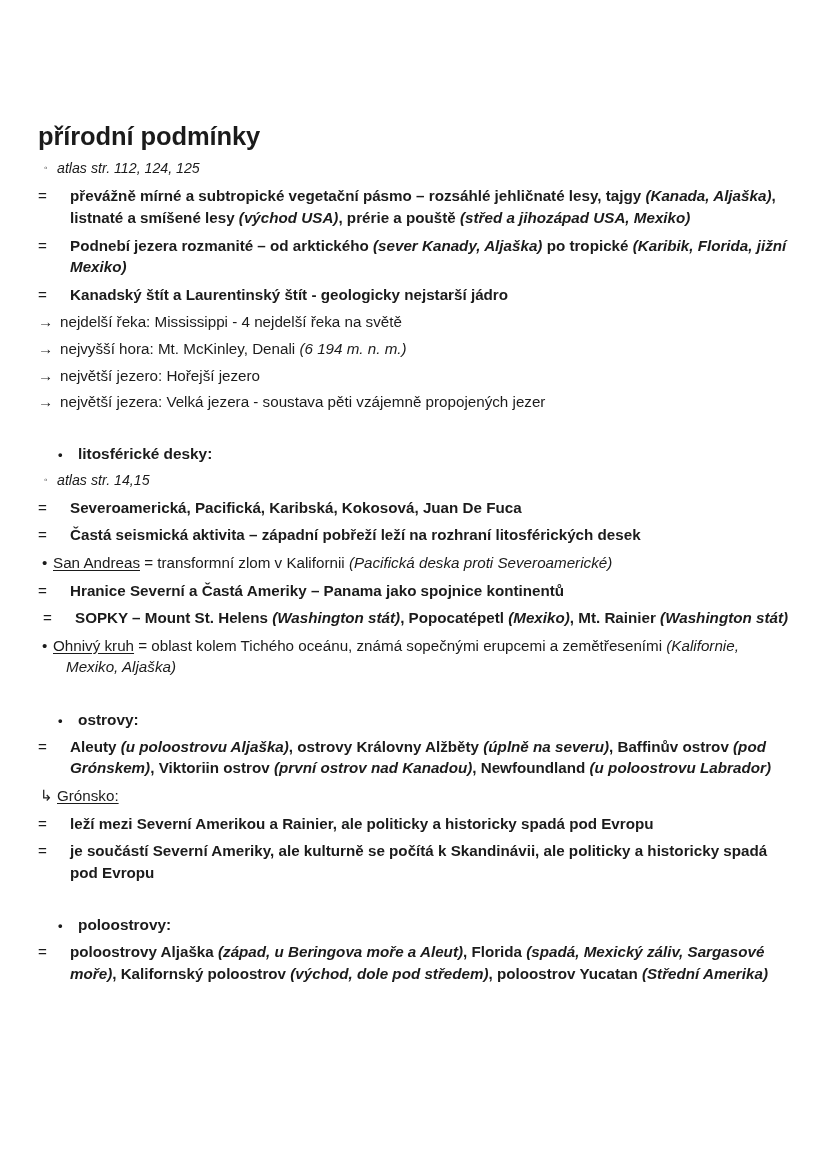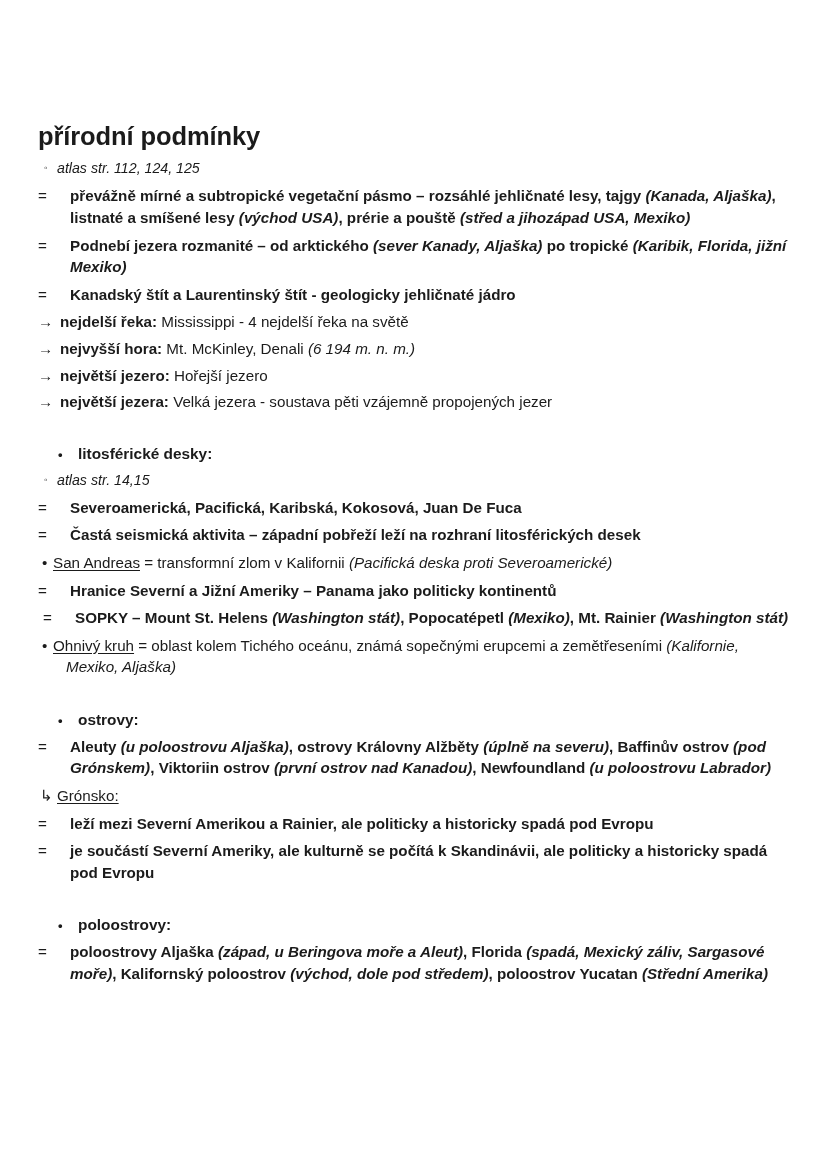--- a/index.html
+++ b/index.html
@@ -102,21 +102,21 @@
     padding-left: 17px;
     text-indent: -17px;
   }
   .hang-sm {
     padding-left: 13px;
     text-indent: -13px;
   }
 
   em, .it { font-style: italic; }
   .u { text-decoration: underline; text-underline-offset: 2px; text-align: center; }
-  .b { font-weight: 700; }
+  .b { font-weight: 400; }
 
   .gap-lg { height: 27px; }
 </style>
 </head>
 <body>
 
 <div class="page">
   <div class="content">
 
     <h1 class="doc-title">přírodní podmínky</h1>
@@ -130,21 +130,21 @@
         <div class="row eq">
           <span class="marker">=</span>
           <span class="text hang"><span>převážně mírné a subtropické vegetační pásmo – rozsáhlé jehličnaté lesy, tajgy </span><span class="it">(Kanada, Aljaška)</span><span>, listnaté a smíšené lesy </span><span class="it">(východ USA)</span><span>, prérie a pouště </span><span class="it">(střed a jihozápad USA, Mexiko)</span></span>
         </div>
         <div class="row eq">
           <span class="marker">=</span>
           <span class="text hang"><span>Podnebí jezera rozmanité – od arktického </span><span class="it">(sever Kanady, Aljaška)</span><span> po tropické </span><span class="it">(Karibik, Florida, jižní Mexiko)</span></span>
         </div>
         <div class="row eq">
           <span class="marker">=</span>
-          <span class="text hang"><span>Kanadský štít a Laurentinský štít - geologicky jehličnaté jádro</span></span>
+          <span class="text hang"><span>Kanadský štít a Laurentinský štít - geologicky nejstarší jádro</span></span>
         </div>
       </div>
 
     <div id="superlatives">
         <div class="row arrow">
           <span class="marker">→</span>
           <span class="text hang-sm"><span class="b">nejdelší řeka:</span><span> Mississippi - 4 nejdelší řeka na světě</span></span>
         </div>
         <div class="row arrow">
           <span class="marker">→</span>
@@ -177,21 +177,21 @@
         <div class="row eq">
           <span class="marker">=</span>
           <span class="text hang"><span>Častá seismická aktivita – západní pobřeží leží na rozhraní litosférických desek</span></span>
         </div>
         <div class="row dot">
           <span class="marker">•</span>
           <span class="text hang-sm"><span class="u">San Andreas</span><span> = transformní zlom v Kalifornii </span><span class="it">(Pacifická deska proti Severoamerické)</span></span>
         </div>
         <div class="row eq">
           <span class="marker">=</span>
-          <span class="text hang"><span>Hranice Severní a Jižní Ameriky – Panama jako politicky kontinentů</span></span>
+          <span class="text hang"><span>Hranice Severní a Častá Ameriky – Panama jako spojnice kontinentů</span></span>
         </div>
         <div class="row eq indent">
           <span class="marker">=</span>
           <span class="text hang"><span>SOPKY – Mount St. Helens </span><span class="it">(Washington stát)</span><span>, Popocatépetl </span><span class="it">(Mexiko)</span><span>, Mt. Rainier </span><span class="it">(Washington stát)</span></span>
         </div>
         <div class="row dot">
           <span class="marker">•</span>
           <span class="text hang-sm"><span class="u">Ohnivý kruh</span><span> = oblast kolem Tichého oceánu, známá sopečnými erupcemi a zemětřeseními </span><span class="it">(Kalifornie, Mexiko, Aljaška)</span></span>
         </div>
         <div class="gap-lg"></div>

